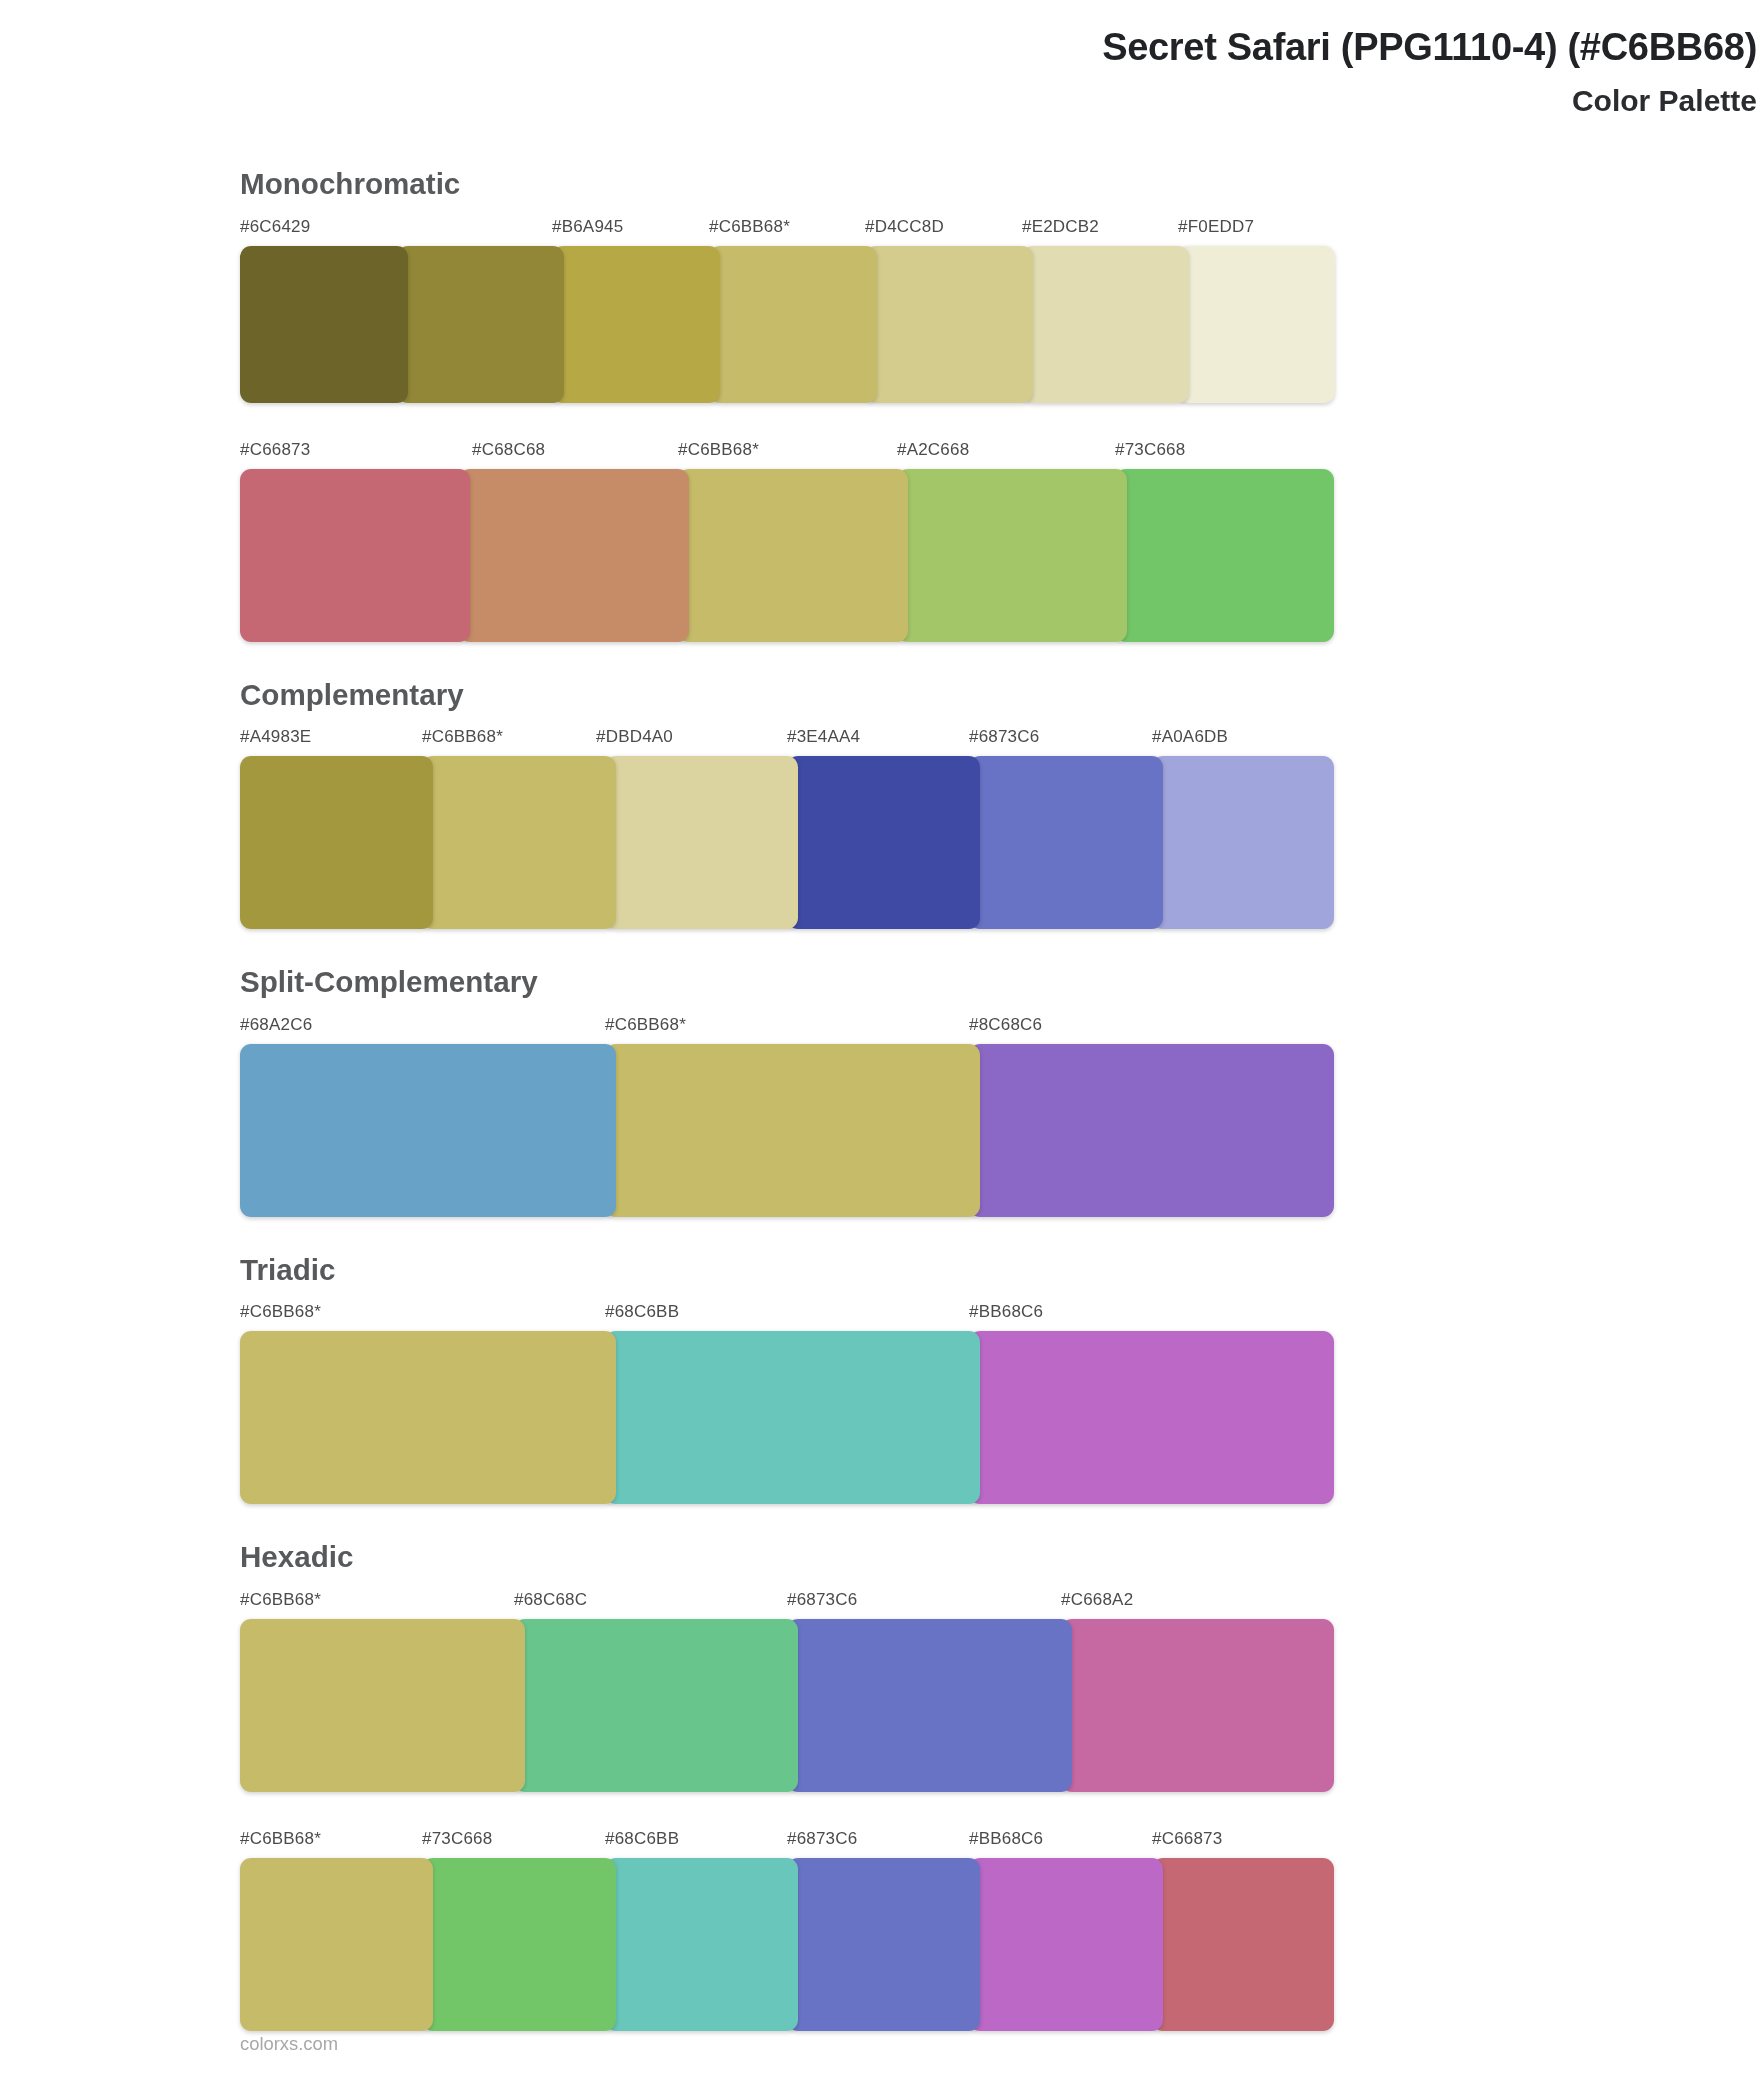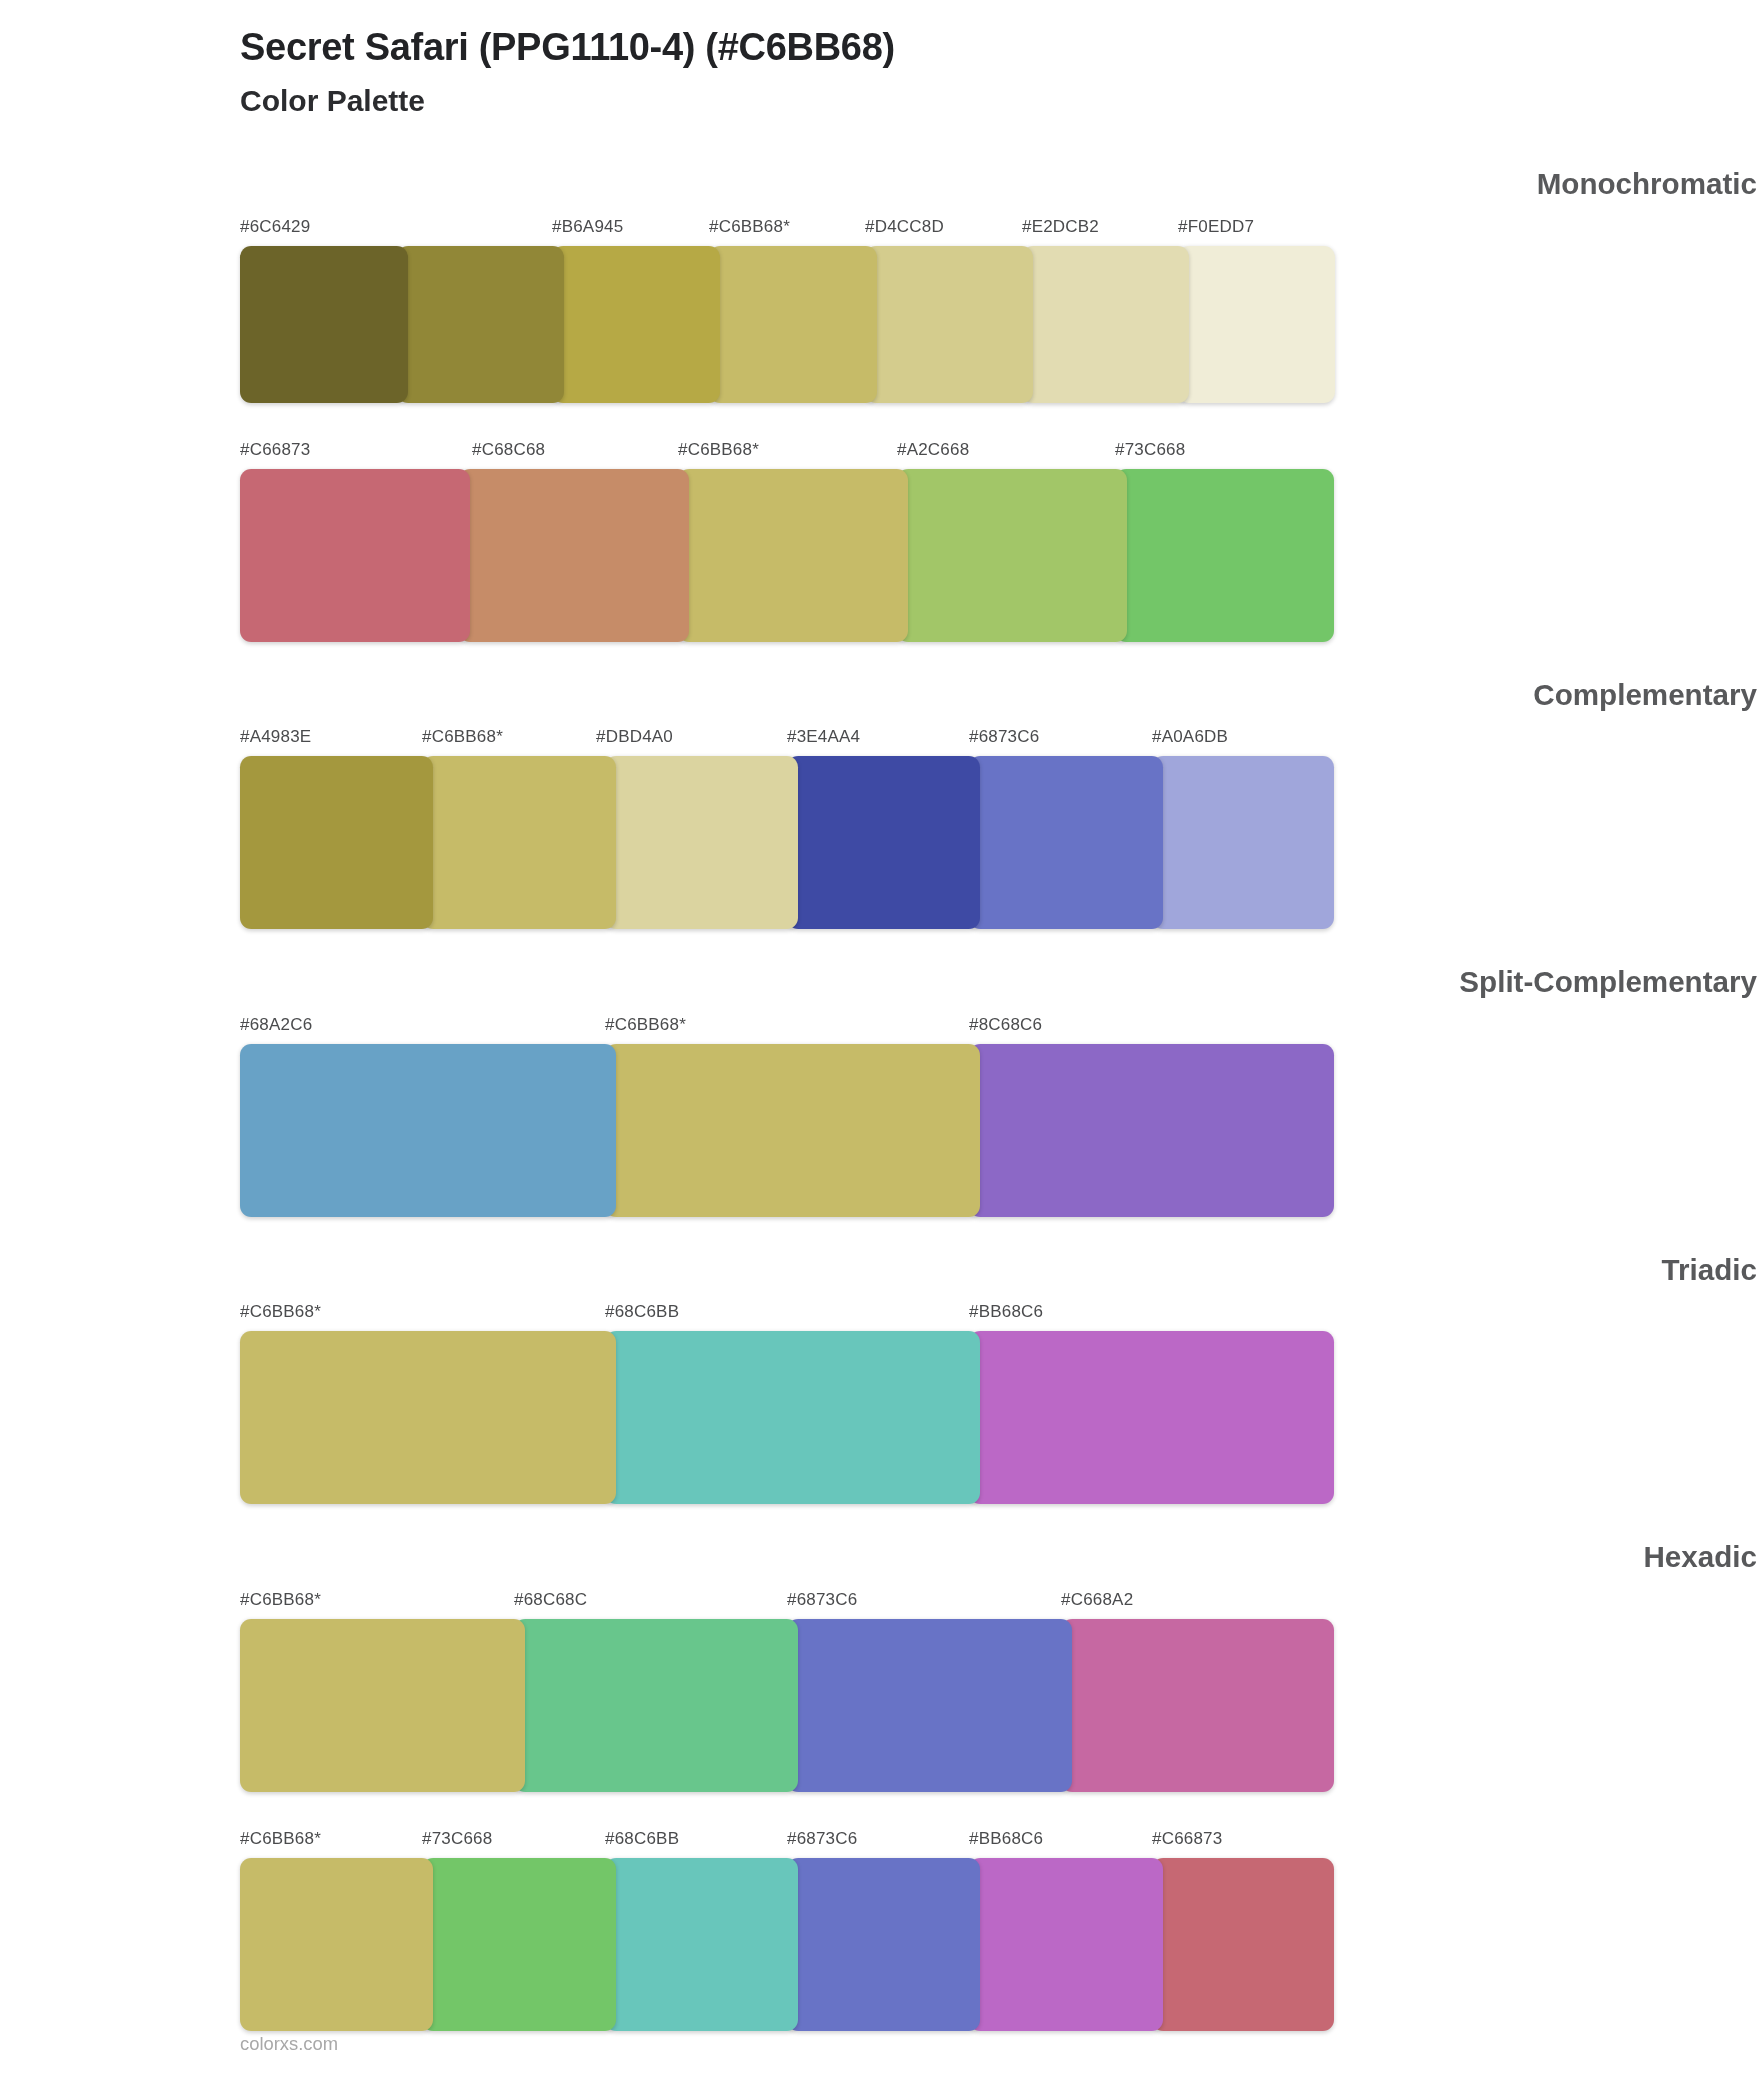--- a/index.html
+++ b/index.html
@@ -10,38 +10,38 @@
     font-family: "Liberation Sans", sans-serif;
     overflow: hidden;
   }
   #page {
     position: relative;
     width: 1757px;
     height: 2077px;
     background: #ffffff;
     padding: 0;
   }
-  .header { padding: 24px 0 0 240px; }
+  .header { padding: 24px 0 0 240px; text-align: right; }
   .title {
     font-size: 38px;
     font-weight: bold;
     color: #222326;
     letter-spacing: -0.3px;
     line-height: 1.25;
     white-space: nowrap;
   }
   .subtitle {
     font-size: 30px;
     font-weight: bold;
     color: #2b2c2f;
     line-height: 1.3;
     margin-top: 9.6px;
   }
   .sections { margin-top: 48px; }
-  .section { padding-left: 240px; text-align: right; }
+  .section { padding-left: 240px; }
   .section-heading {
     font-size: 29.6px;
     font-weight: bold;
     color: #58595b;
     line-height: 1.1;
     margin-bottom: 16px;
   }
   .labels {
     position: relative;
     height: 29px;

